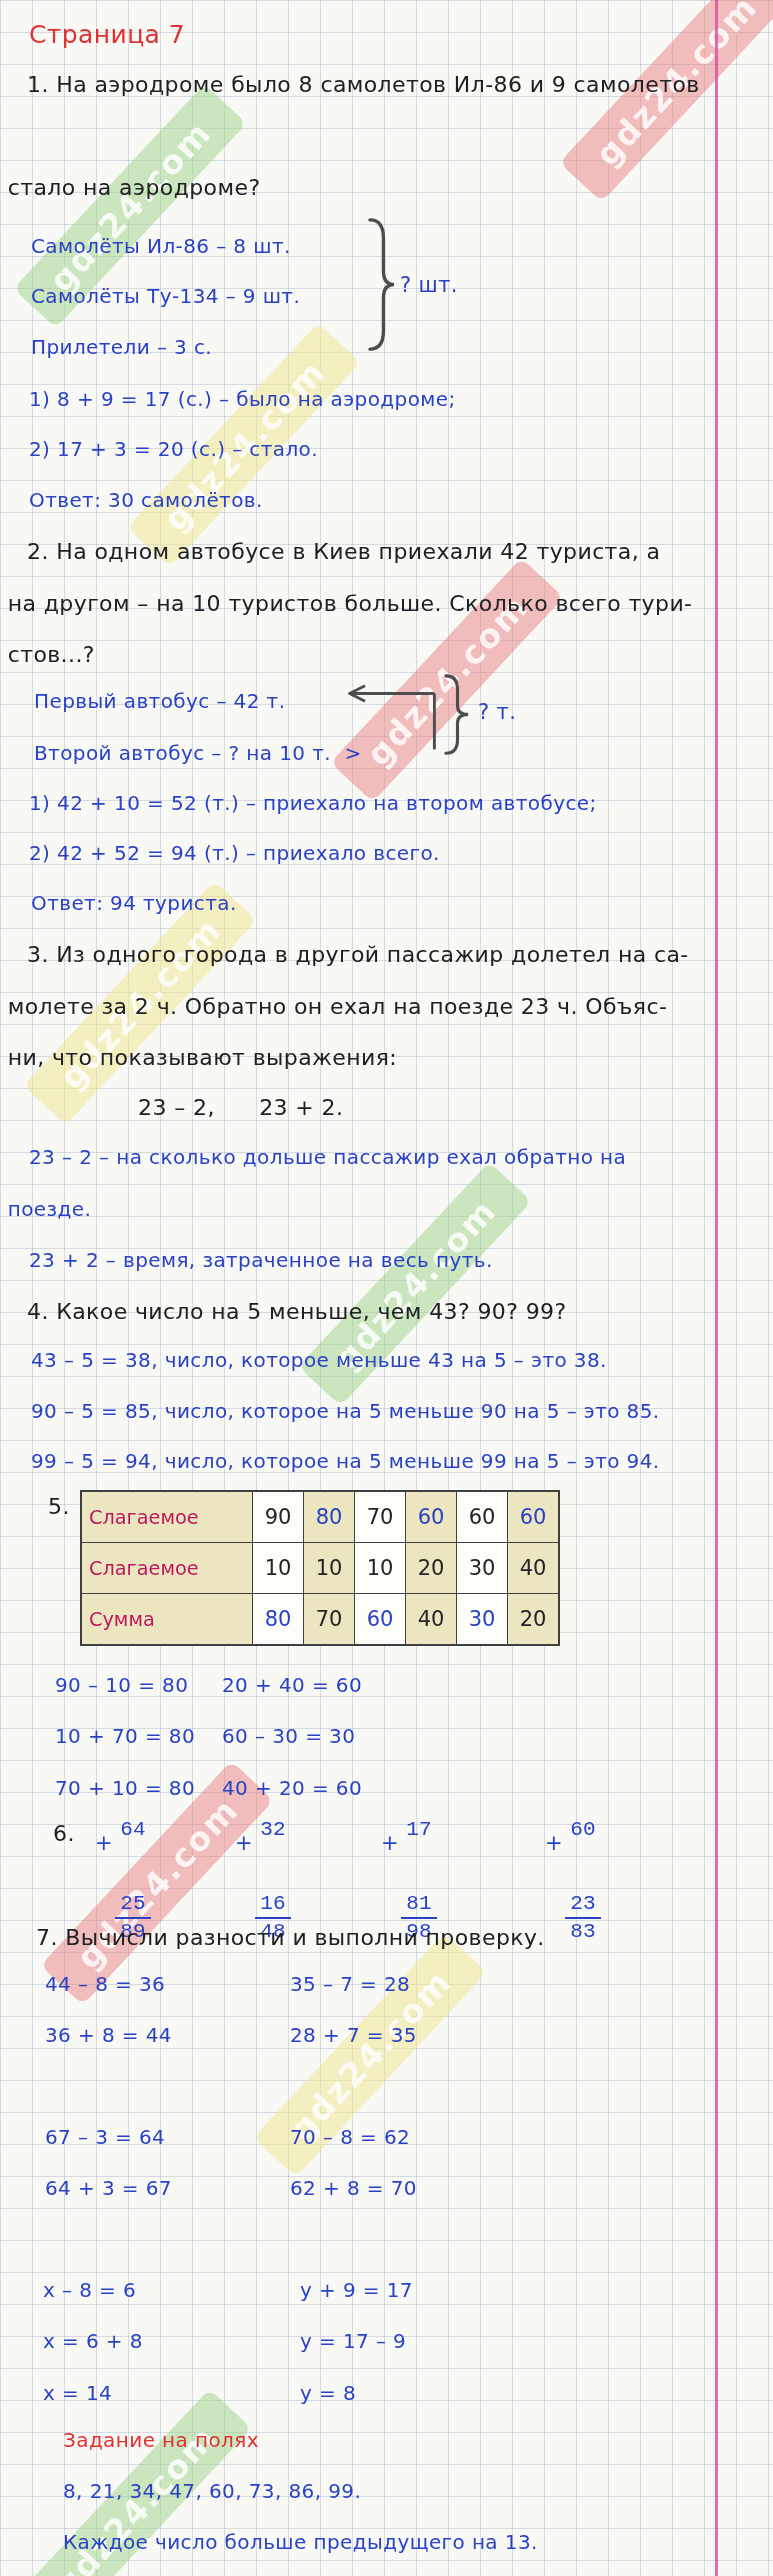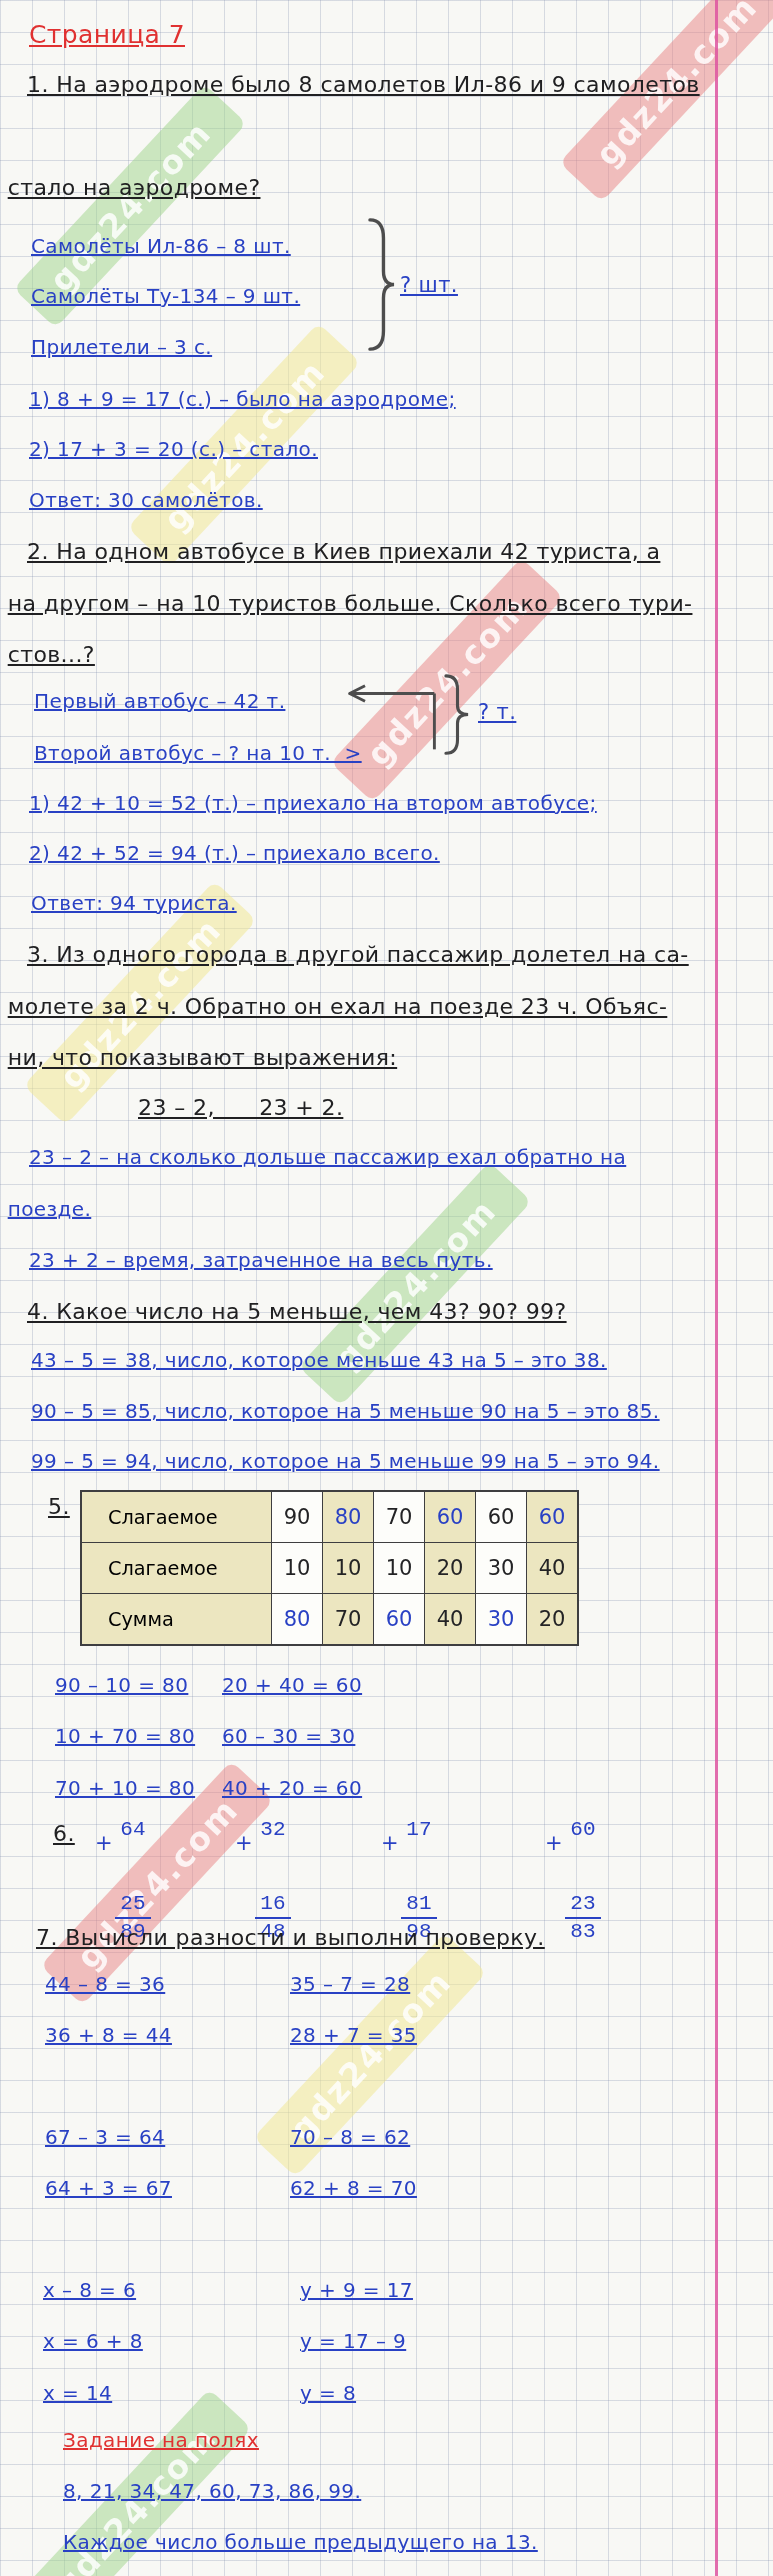--- a/index.html
+++ b/index.html
@@ -6,33 +6,33 @@
   .page{
     position:relative;width:773px;height:2576px;overflow:hidden;
     background-color:#f8f8f5;
     background-image:
       linear-gradient(to right, rgba(135,148,178,0.30) 1px, transparent 1px),
       linear-gradient(to bottom, rgba(135,148,178,0.30) 1px, transparent 1px);
     background-size:32px 32px;
     font-family:"DejaVu Sans", sans-serif;
   }
   .margin-line{position:absolute;left:715px;top:0;width:2.9px;height:100%;background:#dd55a0;opacity:.85;z-index:3;}
-  .ln{position:absolute;white-space:pre;letter-spacing:0.4px;line-height:1.15;z-index:2;text-decoration:underline;}
+  .ln{position:absolute;white-space:pre;letter-spacing:0.4px;line-height:1.15;z-index:2;}
   .bk{color:#202022;font-size:22px;}
   .bl{color:#2941c4;font-size:20px;}
   .rd{color:#e03131;}
   .title{font-size:25px;}
   .subhead{font-size:22px;}
   .svgpos{position:absolute;z-index:2;}
   
   .t5{position:absolute;left:80px;top:1490px;width:458px;border-collapse:collapse;table-layout:fixed;border:2.9px solid #3e3e40;z-index:2;}
   .t5 td{border:1.9px solid #3e3e40;height:48px;}
   .t5 td:nth-child(odd){background:#ece6c0;}
   .t5 td:nth-child(even){background:#fdfdfa;}
-  .t5 .lab{width:162px;font-size:19.3px;color:#000000;padding-left:26px;}
+  .t5 .lab{width:162px;font-size:19.3px;color:#be185d;padding-left:7px;}
   .t5 .num{width:48px;text-align:center;font-size:21px;}
   .bk2{color:#232325;}
   .bl2{color:#2941c4;}
   
   .add{position:absolute;display:flex;align-items:flex-start;color:#2941c4;z-index:2;}
   .add .plus{font-size:21px;line-height:26px;margin-top:12.6px;padding-right:1.9px;}
   .add .stack{display:inline-flex;flex-direction:column;font-family:Liberation Mono, monospace;}
   .add .stack span{font-size:21px;line-height:26px;padding:0 5.8px;text-align:center;}
   .add .b{border-bottom:2.4px solid #2941c4;margin-top:48px;}
   

